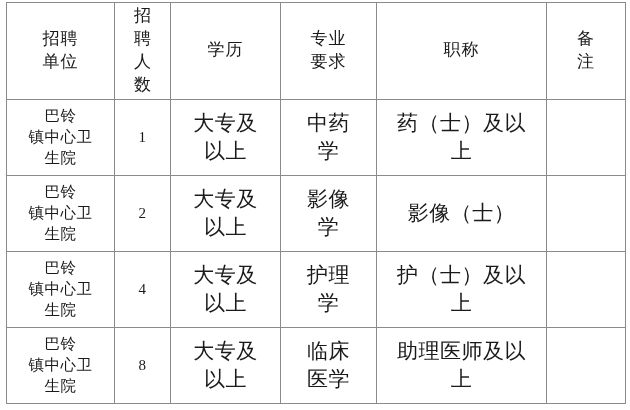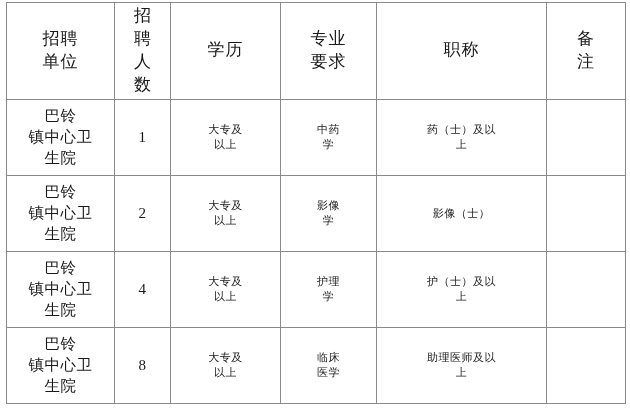--- a/index.html
+++ b/index.html
@@ -51,21 +51,21 @@
   }
   thead td.narrow-head {
     font-size: 17px;
     letter-spacing: 0px;
   }
   tbody tr {
     height: 76px;
     margin-left: 21px;
   }
   tbody td {
-    font-size: 11px;
+    font-size: 21px;
     letter-spacing: 0.5px;
   }
   td.unit-cell {
     font-size: 15.5px;
     line-height: 1.45;
   }
   td.num-cell {
     font-size: 15px;
   }
   .stack {

